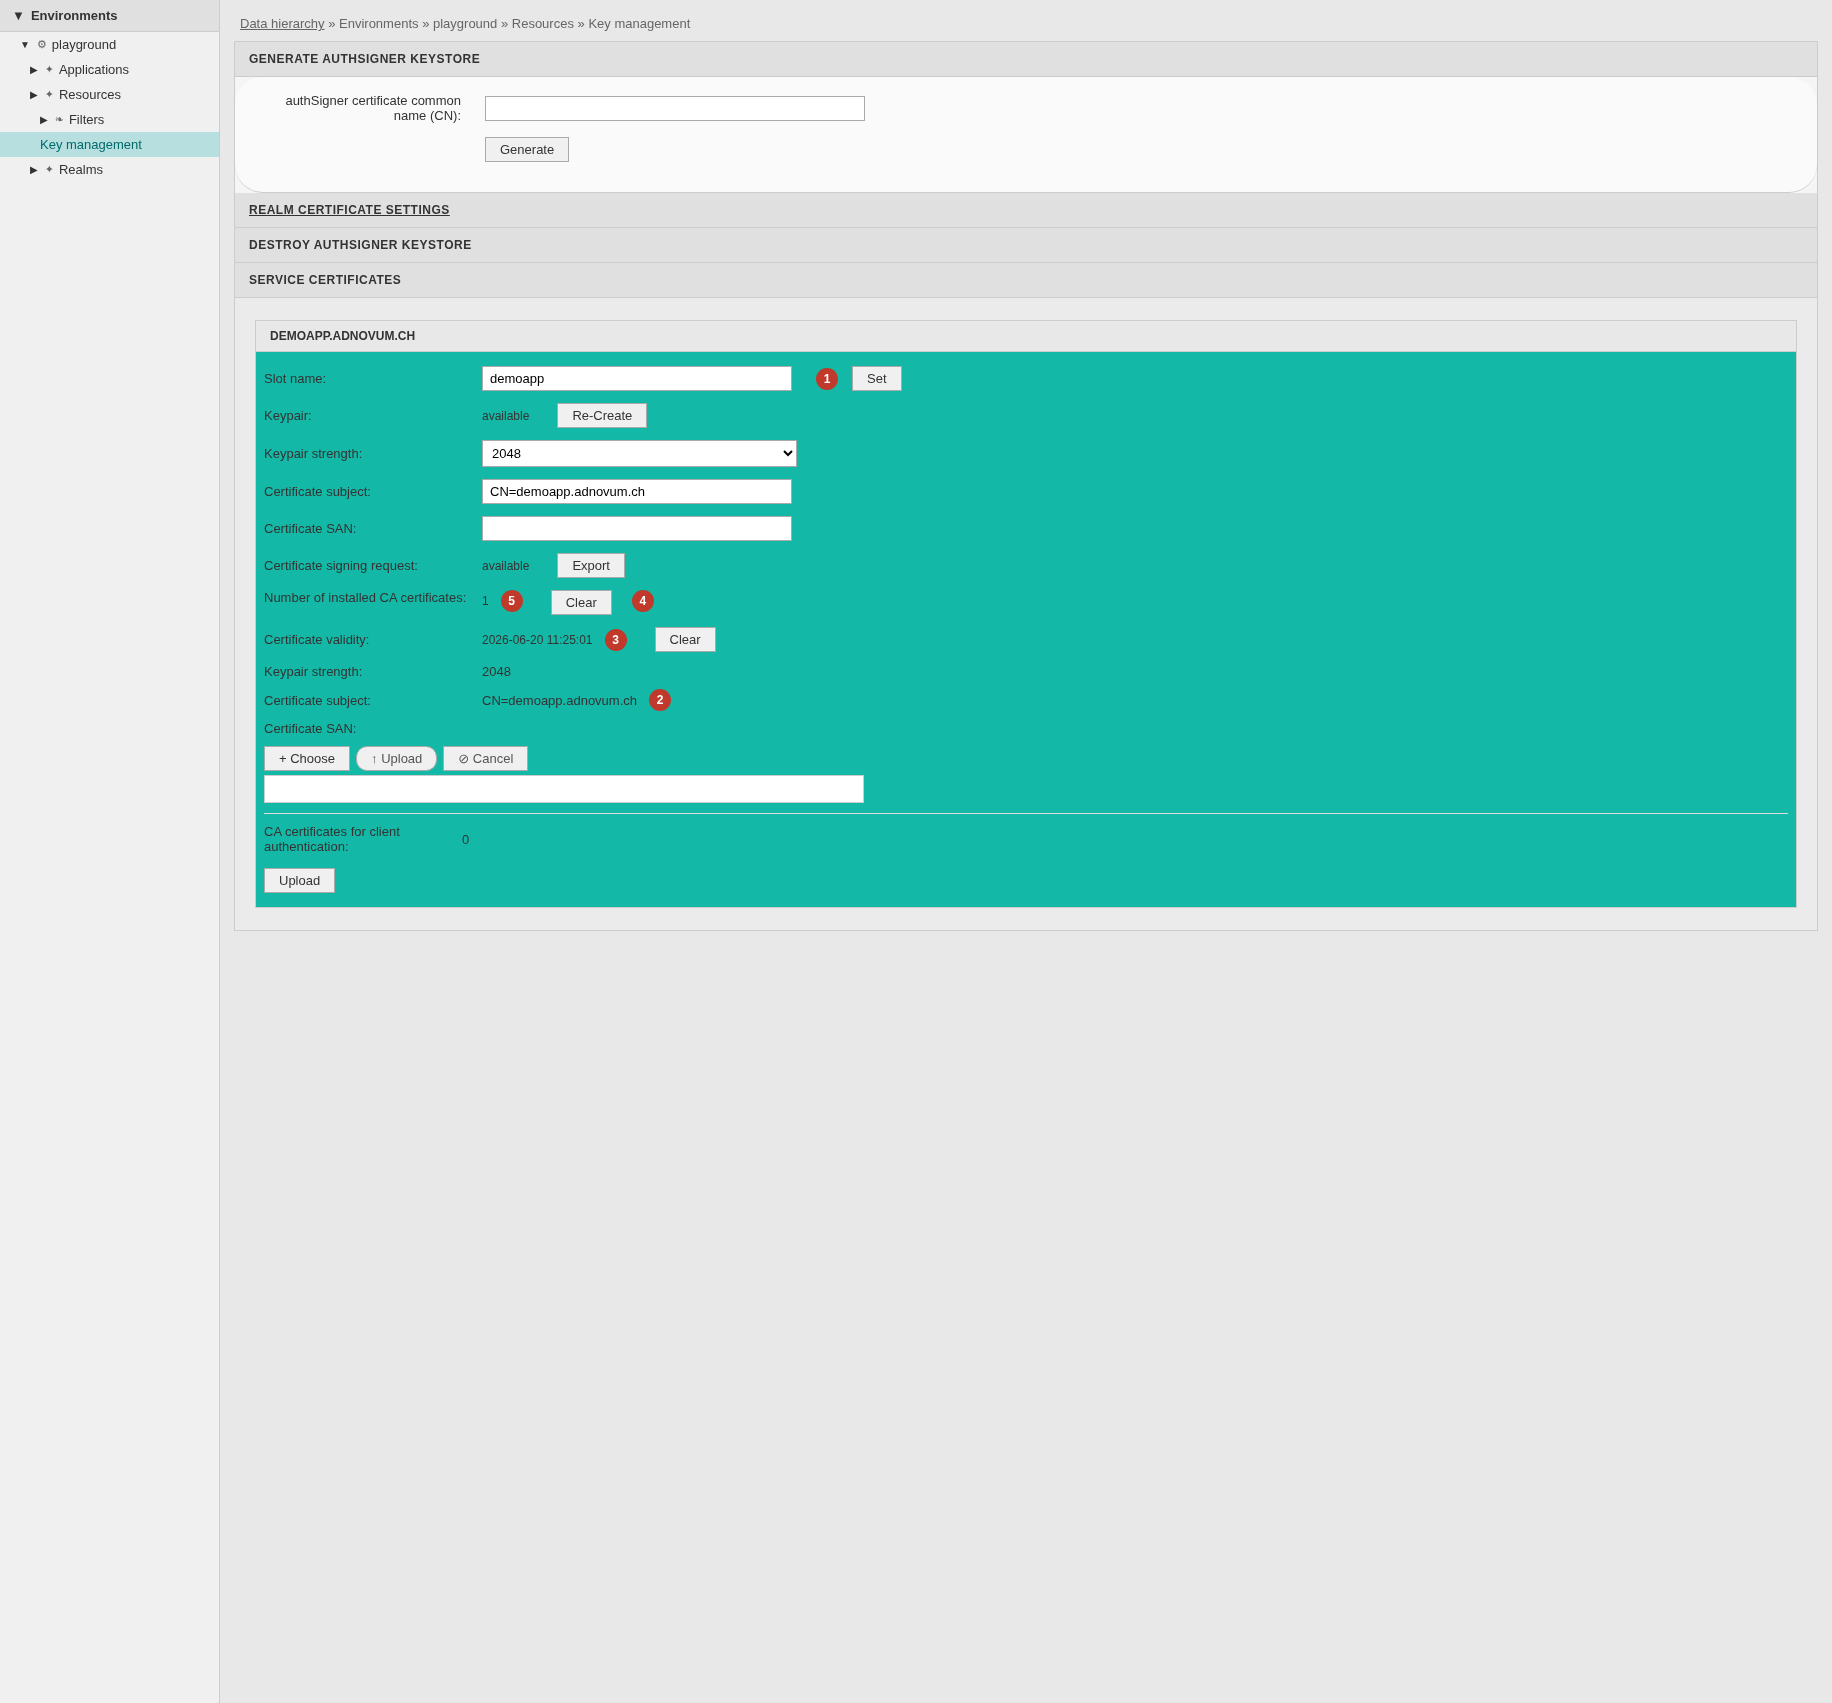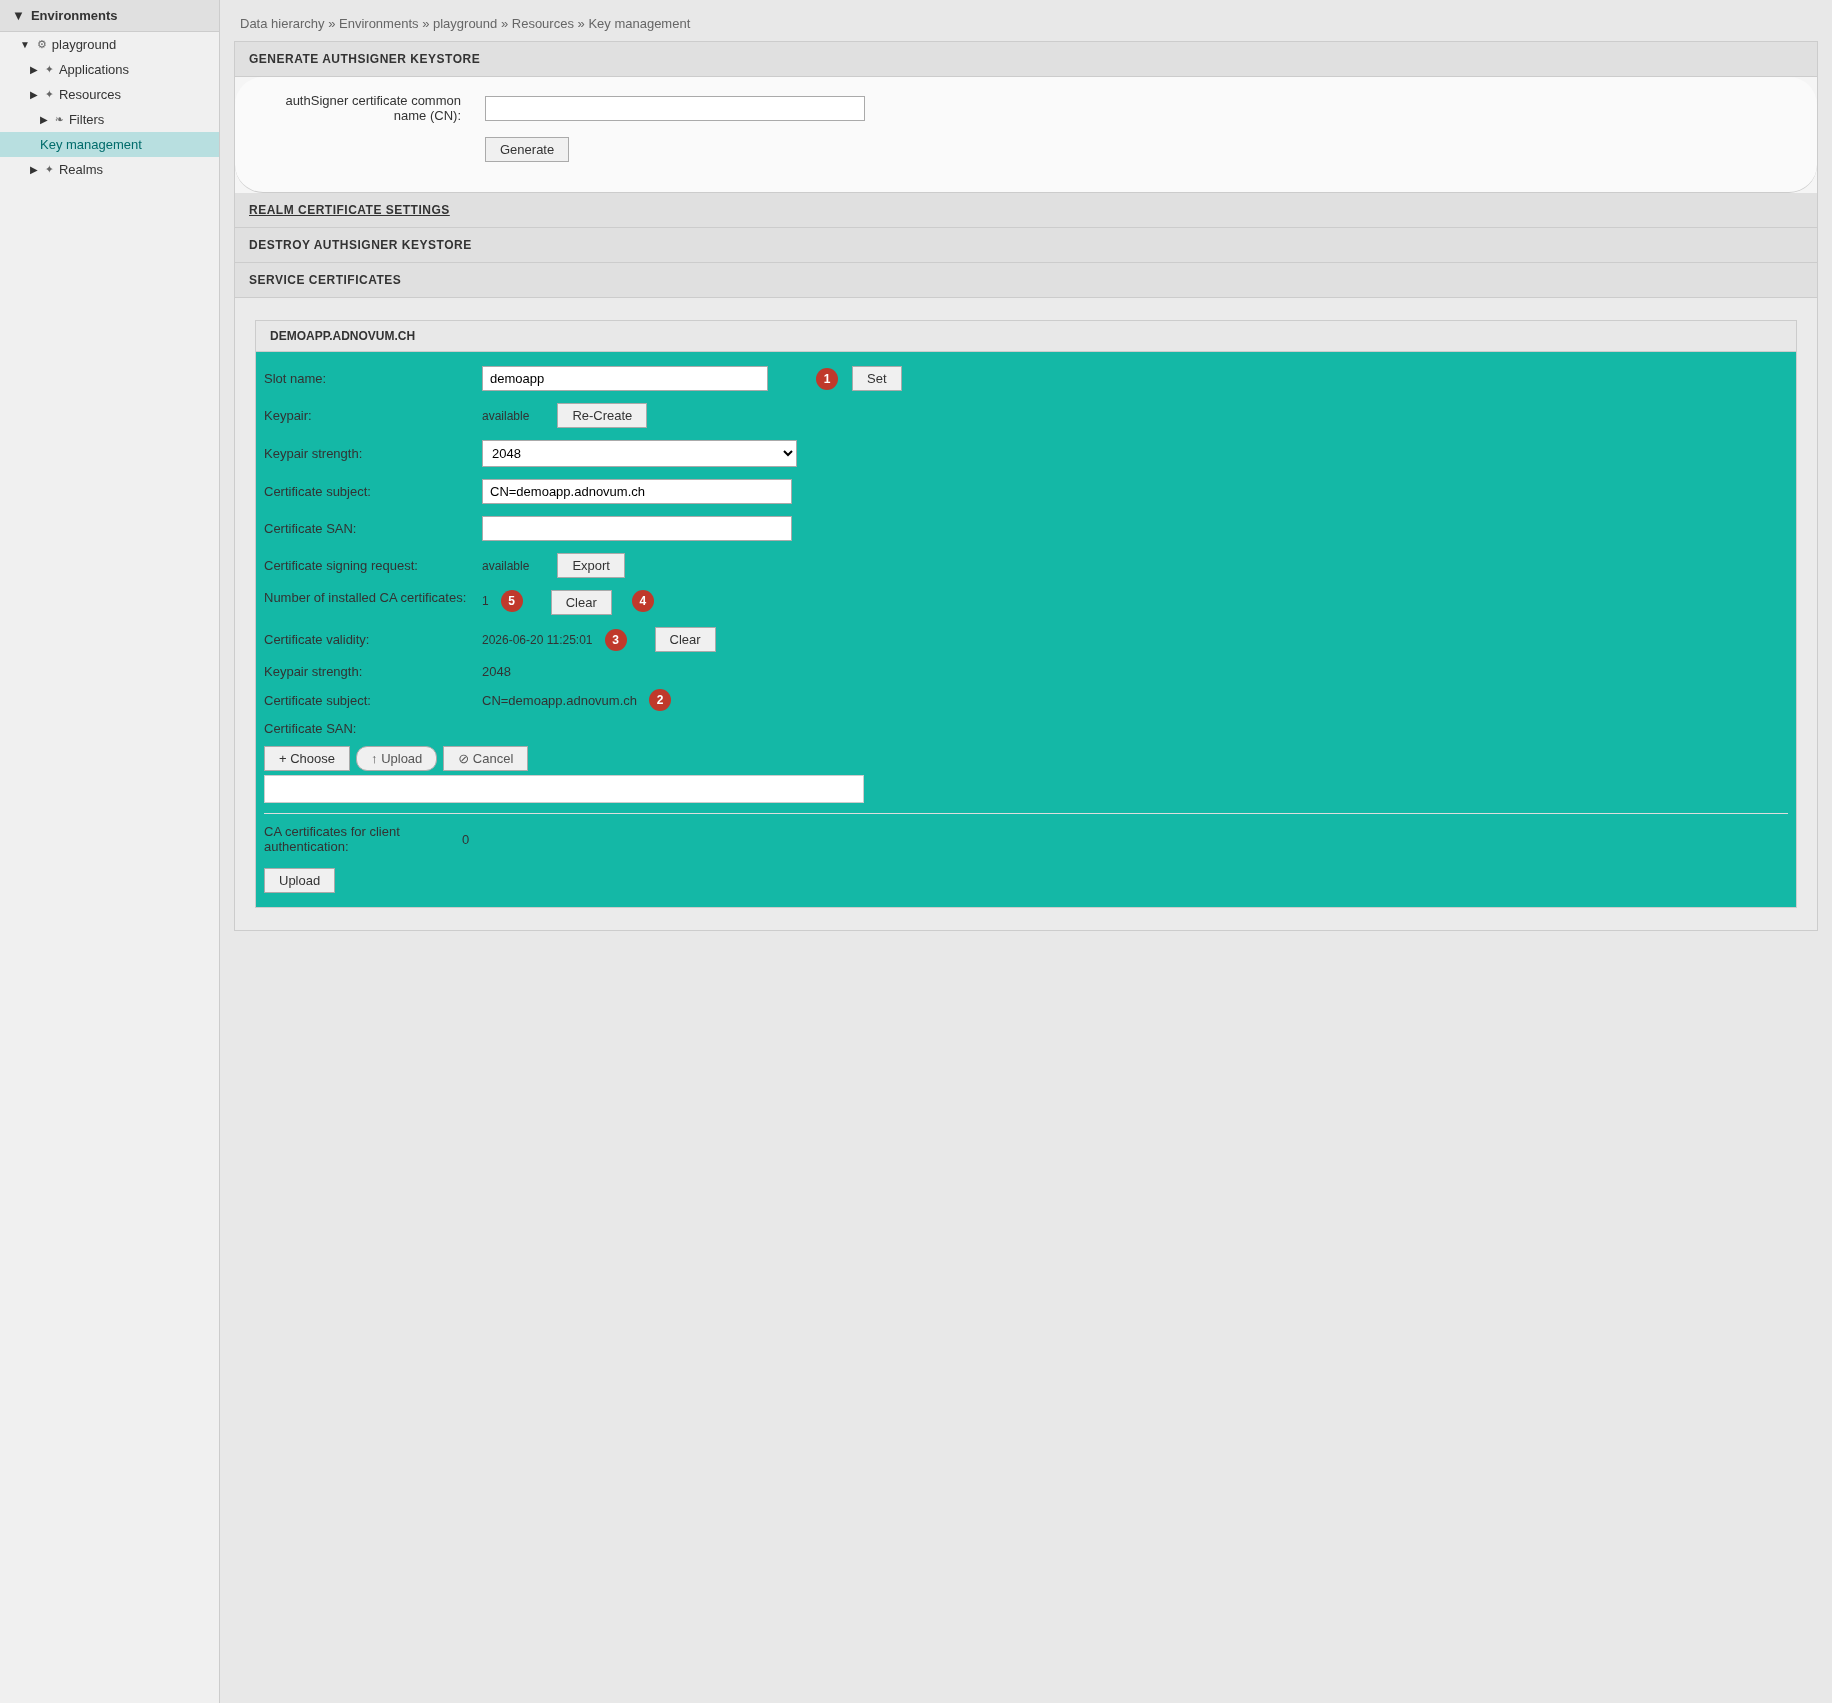--- a/index.html
+++ b/index.html
@@ -251,21 +251,21 @@
   <div class="sidebar-item indent-2">
     <span class="expand">▶</span>
     <span class="icon">✦</span>
     <span>Realms</span>
   </div>
 </div>
 
 <div id="main">
 
   <div class="breadcrumb">
-    <span style="cursor:pointer;">Data hierarchy</span>
+    <span style="cursor:pointer;text-decoration:underline;">Data hierarchy</span>
     <span> » </span>
     <span style="cursor:pointer;">Environments</span>
     <span> » </span>
     <span style="cursor:pointer;">playground</span>
     <span> » </span>
     <span style="cursor:pointer;">Resources</span>
     <span> » </span>
     <span>Key management</span>
   </div>
 
@@ -300,21 +300,21 @@
 
       <div class="service-cert-section">
         <div class="service-cert-header">
           <span>DEMOAPP.ADNOVUM.CH</span>
         </div>
         <div class="service-cert-body">
 
           <div class="field-row">
             <div class="field-label">Slot name:</div>
             <div class="field-input">
-              <input type="text" style="width: 286px;" value="demoapp">
+              <input type="text" style="width: 310px;" value="demoapp">
             </div>
             <span class="badge">1</span>
             <button class="btn" style="margin-left:6px;">Set</button>
           </div>
 
           <div class="field-row">
             <div class="field-label">Keypair:</div>
             <div class="form-value">available</div>
             <button class="btn" style="margin-left:20px;">Re-Create</button>
           </div>

